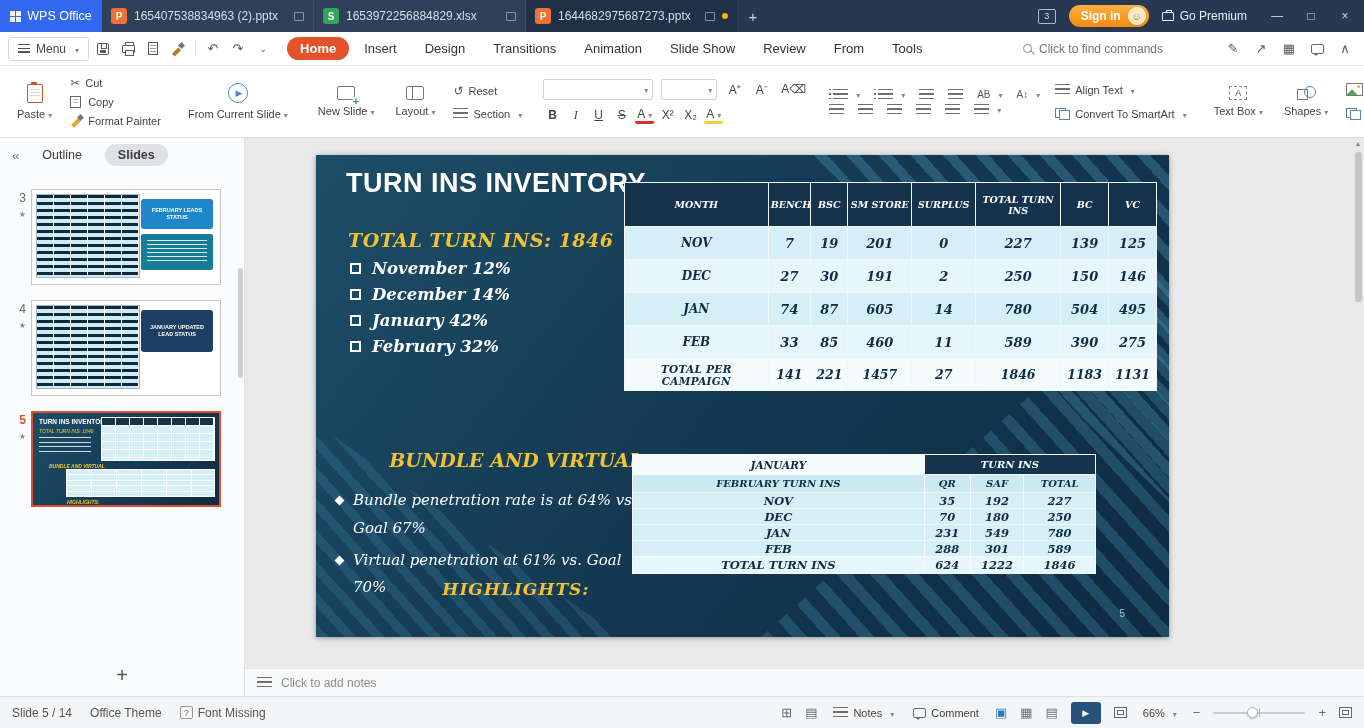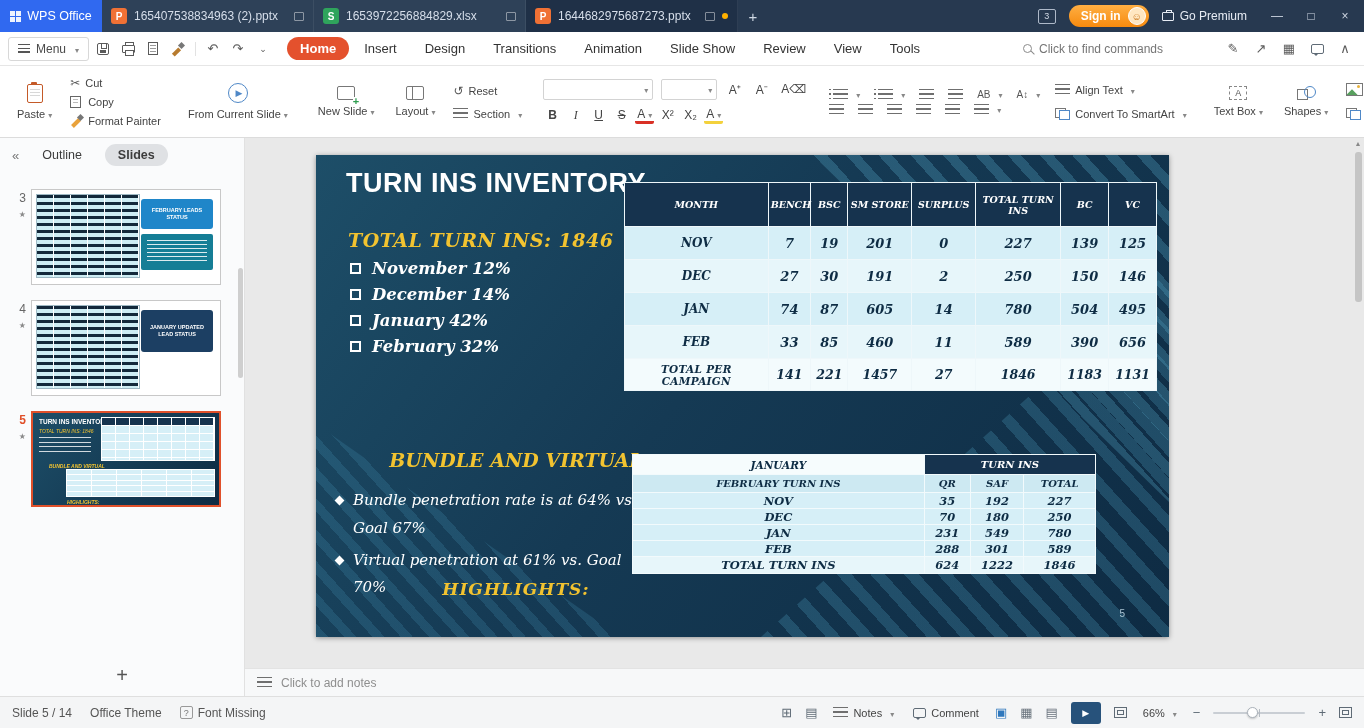--- a/index.html
+++ b/index.html
@@ -274,21 +274,21 @@
     <span class="qicon">↷</span>
     <span class="qicon" style="font-size:9px">⌄</span>
     <div class="rtabs">
         <span class="rtab active">Home</span>
         <span class="rtab">Insert</span>
         <span class="rtab">Design</span>
         <span class="rtab">Transitions</span>
         <span class="rtab">Animation</span>
         <span class="rtab">Slide Show</span>
         <span class="rtab">Review</span>
-        <span class="rtab">View</span>
+        <span class="rtab">From</span>
         <span class="rtab">Tools</span>
       </div>
     <div class="cmd-search">
       <span class="mag"></span>
       <input placeholder="Click to find commands" style="">
     </div>
     <div class="mr-icons">
       <span class="qicon">✎</span>
       <span class="qicon">↗</span>
       <span class="qicon">▦</span>
@@ -625,21 +625,21 @@
                     <td>495</td>
                   </tr>
                   <tr class="odd">
                     <td class="mcol">FEB</td>
                     <td>33</td>
                     <td>85</td>
                     <td>460</td>
                     <td>11</td>
                     <td>589</td>
                     <td>390</td>
-                    <td>656</td>
+                    <td>275</td>
                   </tr>
                   <tr class="totalrow">
                     <td class="mcol">TOTAL PER CAMPAIGN</td>
                     <td>141</td>
                     <td>221</td>
                     <td>1457</td>
                     <td>27</td>
                     <td>1846</td>
                     <td>1183</td>
                     <td>1131</td>

